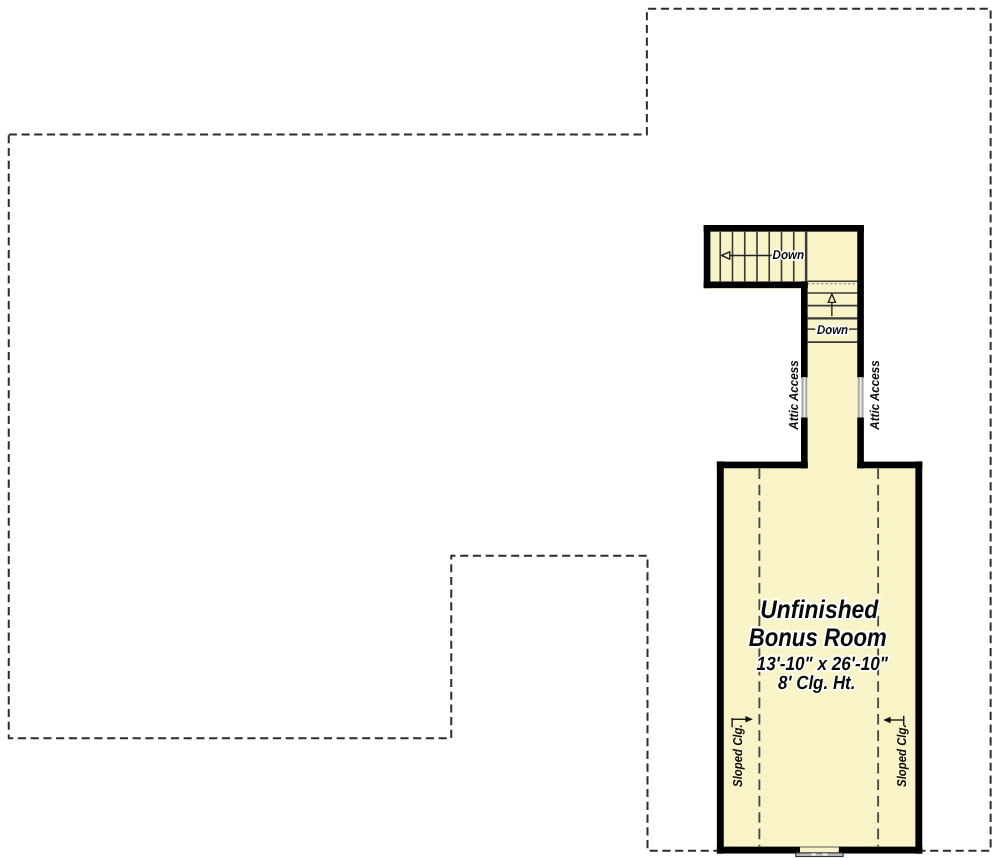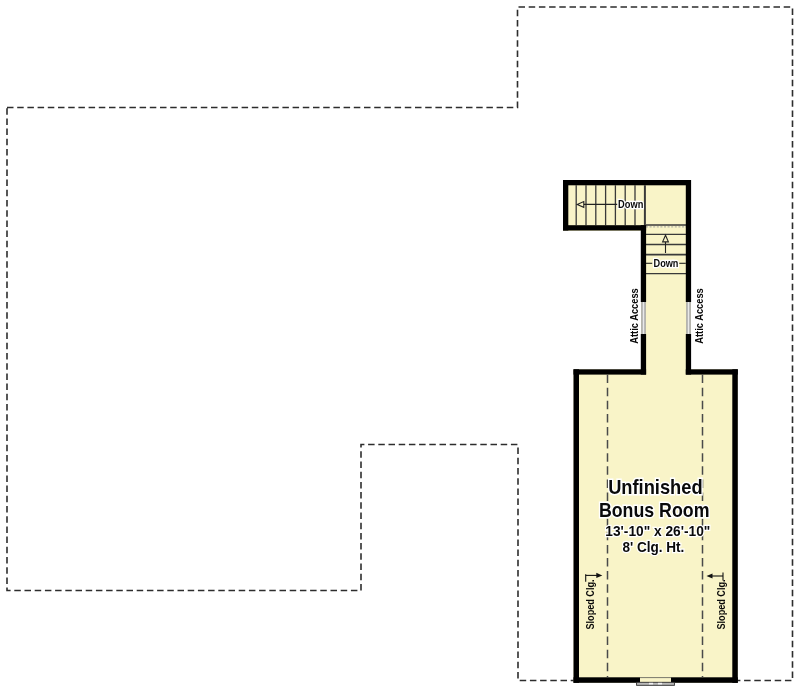--- a/index.html
+++ b/index.html
@@ -1,16 +1,16 @@
 <!DOCTYPE html>
 <html><head>
 <meta charset="utf-8">
 <style>
   html,body{margin:0;padding:0;background:#ffffff;}
-  #plan{width:800px;height:686px;position:relative;font-family:"Liberation Sans",sans-serif;}
+  #plan{width:800px;height:686px;position:relative;font-family:"Liberation Sans",sans-serif;font-style:italic;}
   svg text{font-family:"Liberation Sans",sans-serif;fill:#0a0a0a;}
 </style>
 </head>
 <body>
 <div id="plan">
 <svg width="800" height="686" viewBox="0 0 800 686" xmlns="http://www.w3.org/2000/svg">
 
 <g fill="none" stroke="#2d2d2d" stroke-width="1.6" stroke-dasharray="6.5,3.7">
   <polygon points="7,107.5 517.5,107.5 517.5,7 792.5,7 792.5,680.5 518,680.5 518,444.5 361,444.5 361,590.5 7,590.5"></polygon>
 </g>

